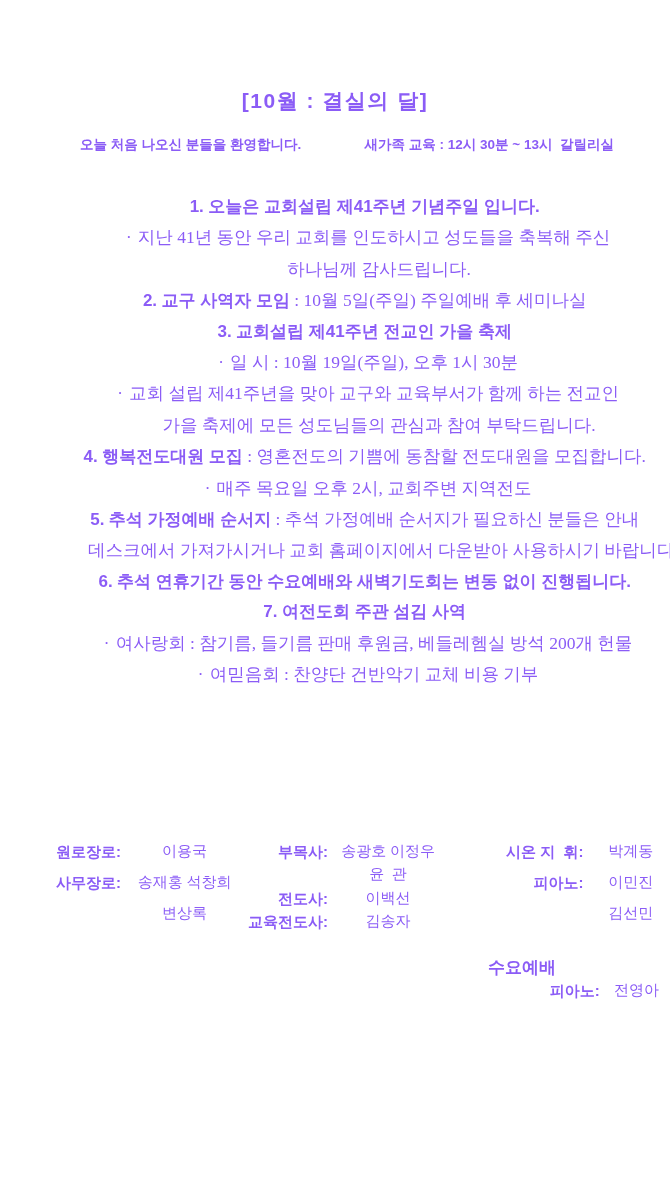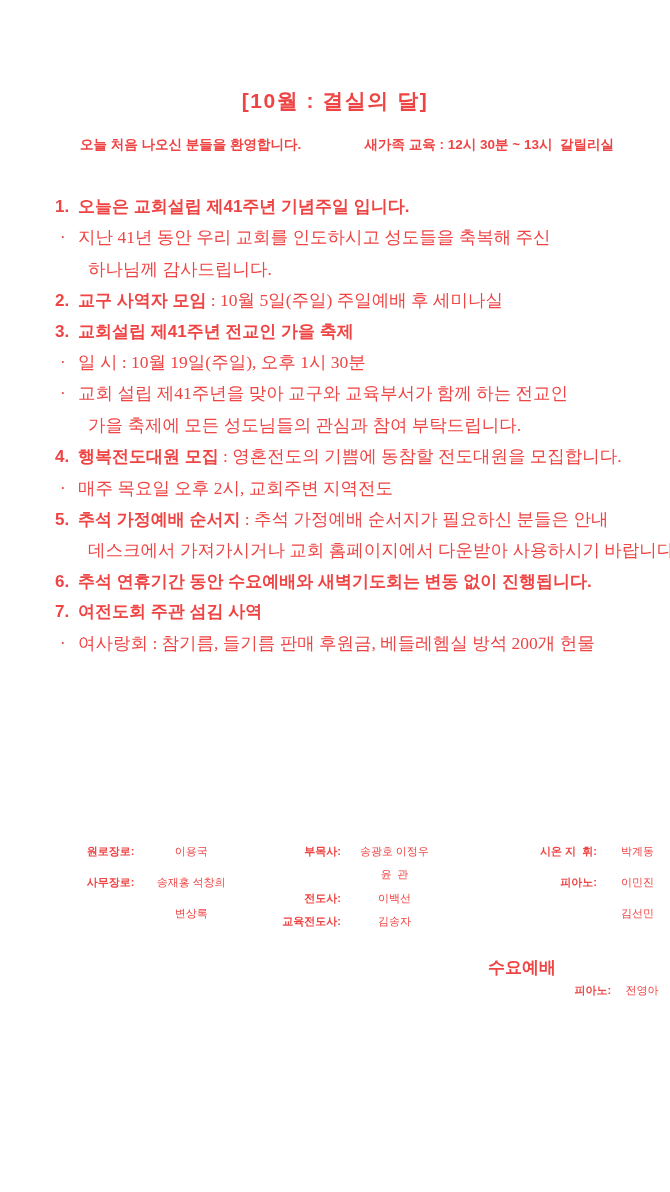--- a/index.html
+++ b/index.html
@@ -1,20 +1,20 @@
 <!DOCTYPE html>
 <html><head>
 <meta charset="utf-8">
 <style>
   html,body{margin:0;padding:0;background:#ffffff;}
   .page{
     position:relative;
     width:670px;height:1012px;
     background:#ffffff;
-    color:#ef4444;
+    color:#8b5cf6;
     font-family:"Liberation Sans",sans-serif;
     overflow:hidden;
   }
   
   .title{
     padding-top:88px;
     text-align:center;
     font-size:21px;
     font-weight:600;
     letter-spacing:1.5px;
@@ -24,21 +24,21 @@
     display:flex;
     justify-content:space-between;
     margin-top:22px;
     padding:0 56px 0 80px;
     font-size:13.5px;
     font-weight:700;
     white-space:pre;
     line-height:18px;
   }
   
-  .notices{margin-top:38px;}
+  .notices{margin-top:38px;text-align:center;}
   .nline{
     line-height:30.4px;
     white-space:pre;
     font-size:17px;
   }
   .nline.item{padding-left:55px;}
   .nline.bullet{padding-left:60px;}
   .nline.cont{padding-left:88px;}
   .num{
     display:inline-block;
@@ -69,21 +69,21 @@
     padding-left:45px;
     box-sizing:border-box;
   }
   .staff-col{display:table;border-collapse:collapse;}
   .staff-col.col1{width:195px;}
   .staff-col.col2{width:200px;}
   .staff-col.col3{width:230px;}
   .srow{display:table-row;}
   .slabel,.sname{
     display:table-cell;
-    font-size:11px;
+    font-size:15px;
     line-height:23.4px;
     white-space:pre;
     vertical-align:top;
   }
   .slabel{
     font-weight:700;
     text-align:right;
   }
   .col1 .slabel{min-width:65px;}
   .col2 .slabel{min-width:78px;}
@@ -129,20 +129,21 @@
       <div class="nline bullet"><span class="bmark">·</span><span class="seg-s">일 시 : 10월 19일(주일), 오후 1시 30분</span></div>
       <div class="nline bullet"><span class="bmark">·</span><span class="seg-s">교회 설립 제41주년을 맞아 교구와 교육부서가 함께 하는 전교인</span></div>
       <div class="nline cont"><span class="seg-s">가을 축제에 모든 성도님들의 관심과 참여 부탁드립니다.</span></div>
       <div class="nline item"><span class="num">4.</span><span class="seg-b">행복전도대원 모집</span><span class="seg-s"> : 영혼전도의 기쁨에 동참할 전도대원을 모집합니다.</span></div>
       <div class="nline bullet"><span class="bmark">·</span><span class="seg-s">매주 목요일 오후 2시, 교회주변 지역전도</span></div>
       <div class="nline item"><span class="num">5.</span><span class="seg-b">추석 가정예배 순서지</span><span class="seg-s"> : 추석 가정예배 순서지가 필요하신 분들은 안내</span></div>
       <div class="nline cont"><span class="seg-s">데스크에서 가져가시거나 교회 홈페이지에서 다운받아 사용하시기 바랍니다.</span></div>
       <div class="nline item"><span class="num">6.</span><span class="seg-b">추석 연휴기간 동안 수요예배와 새벽기도회는 변동 없이 진행됩니다.</span></div>
       <div class="nline item"><span class="num">7.</span><span class="seg-b">여전도회 주관 섬김 사역</span></div>
       <div class="nline bullet"><span class="bmark">·</span><span class="seg-s">여사랑회 : 참기름, 들기름 판매 후원금, 베들레헴실 방석 200개 헌물</span></div>
+      <div class="nline bullet"><span class="bmark">·</span><span class="seg-s">여믿음회 : 찬양단 건반악기 교체 비용 기부</span></div>
     </div>
 
   <div class="staff-cols" id="staff-cols">
       <div class="staff-col col1">
         <div class="srow">
           <span class="slabel">원로장로:</span>
           <span class="sname">이용국</span>
         </div>
         <div class="srow">
           <span class="slabel">사무장로:</span>

